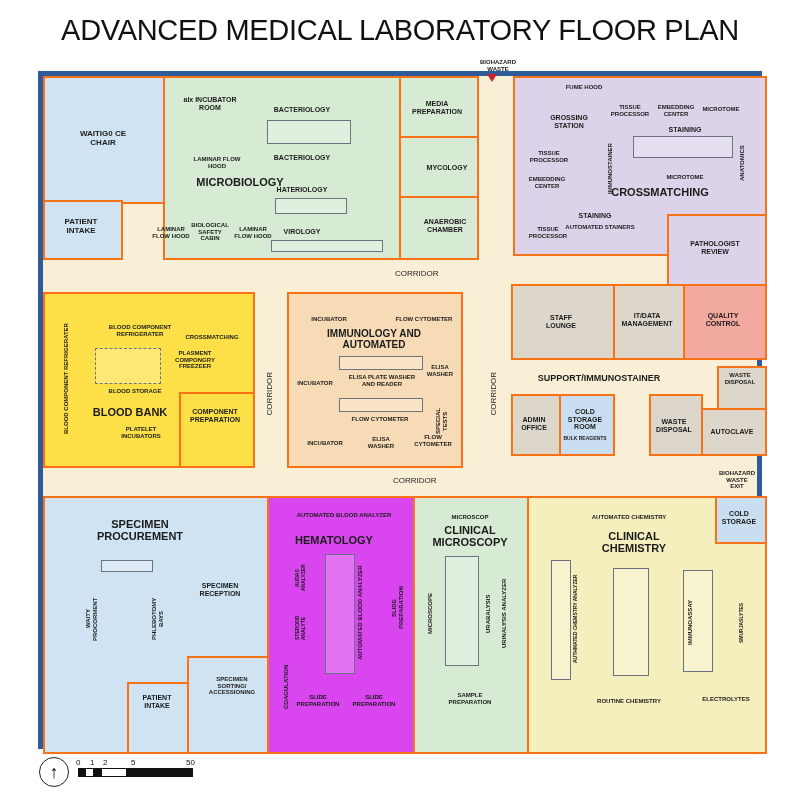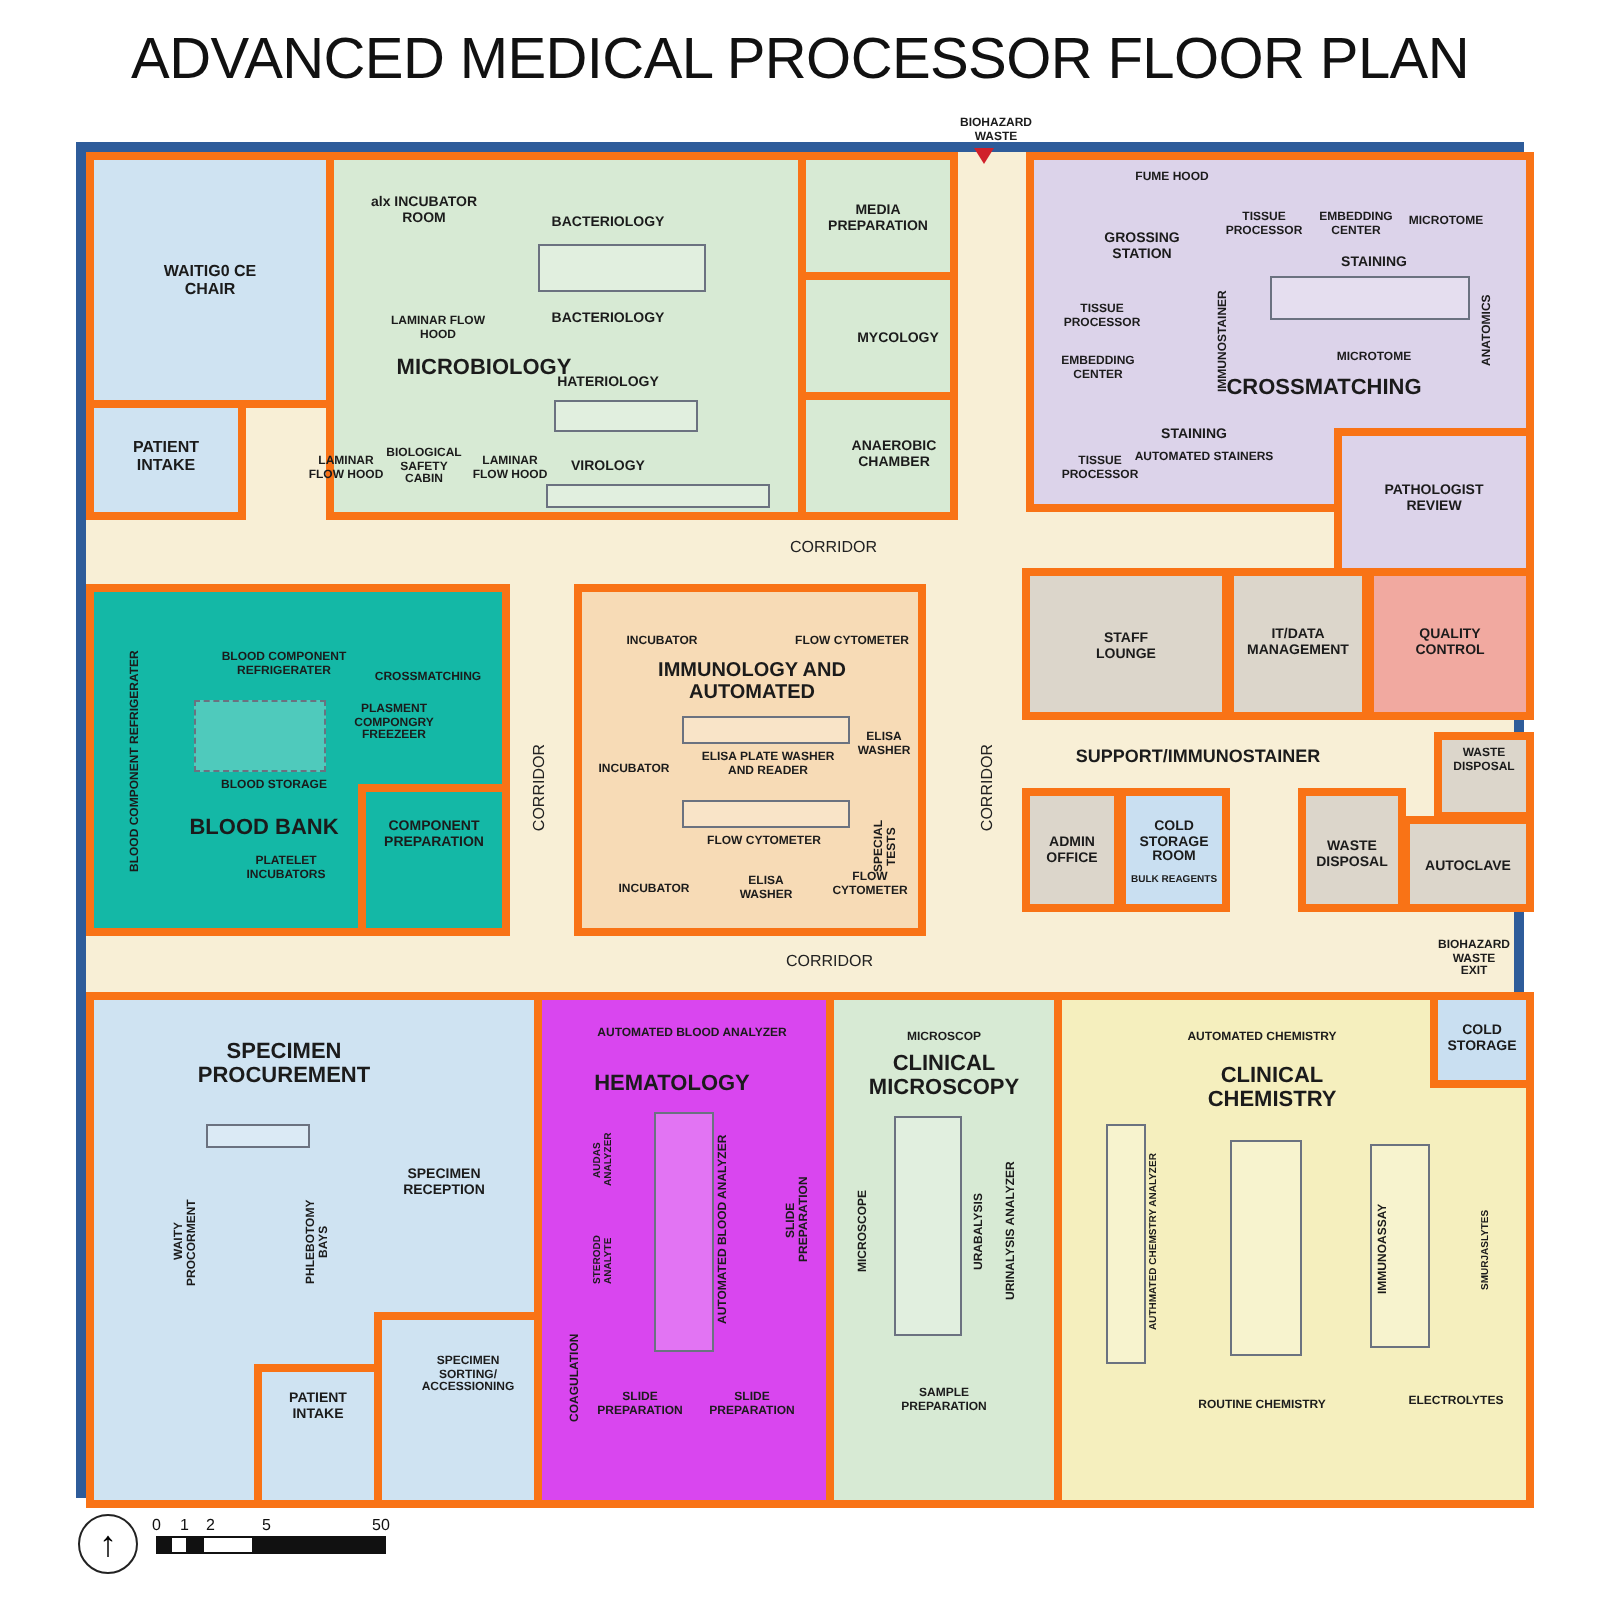--- a/index.html
+++ b/index.html
@@ -1,43 +1,43 @@
 <!DOCTYPE html>
 <html><head>
 <meta charset="utf-8">
 <style>
   * { box-sizing: border-box; margin: 0; padding: 0; }
   body { width: 800px; height: 800px; background: #ffffff; position: relative; overflow: hidden; font-family: "Liberation Sans", sans-serif; }
   .title { position: absolute; left: 0; top: 14px; width: 800px; text-align: center; font-size: 29px; color: #111; letter-spacing: -0.3px; }
   .plan { position: absolute; left: 38px; top: 71px; width: 724px; height: 678px; background: #f8efd6; border: 5px solid #2e5c9a; }
-  .room { position: absolute; border: 4px solid #f97316; }
+  .room { position: absolute; border: 2px solid #f97316; }
   .lbl { position: absolute; text-align: center; font-weight: bold; color: #1b1b1b; line-height: 1.1; white-space: pre-line; }
   .big { font-size: 11px; }
   .vert { writing-mode: vertical-rl; transform: rotate(180deg); }
   .c-blue { background: #cfe3f2; }
   .c-green { background: #d7ead4; }
   .c-purple { background: #dcd3ea; }
-  .c-pink { background: #14b8a6; }
+  .c-pink { background: #fde047; }
   .c-orange { background: #f7dbb6; }
   .c-grey { background: #dcd6cb; }
   .c-red { background: #f1a9a0; }
   .c-lightblue { background: #c9dff1; }
   .c-hema { background: #d946ef; }
   .c-chem { background: #f5efbe; }
   .bench { position: absolute; border: 1px solid #6b7280; background: rgba(255,255,255,0.25); }
   .corr-lbl { position: absolute; font-size: 8px; font-weight: normal; color: #222; }
   .north { position: absolute; left: 39px; top: 757px; width: 30px; height: 30px; border: 1.5px solid #222; border-radius: 50%; display: flex; align-items: center; justify-content: center; font-size: 18px; }
   .bar { position: absolute; top: 768px; left: 78px; width: 115px; height: 9px; border: 1px solid #111; display: flex; }
   .tick { position: absolute; top: 758px; font-size: 8px; color: #111; }
   .marker { position: absolute; left: 487px; top: 74px; width: 0; height: 0; border-left: 5px solid transparent; border-right: 5px solid transparent; border-top: 8px solid #d0202a; }
 </style>
 </head>
 <body>
 
-<div class="title">ADVANCED MEDICAL PROCESSOR FLOOR PLAN</div>
+<div class="title">ADVANCED MEDICAL LABORATORY FLOOR PLAN</div>
 
 <div class="plan">
 
   <div class="room c-blue" style="left:0;top:0;width:124px;height:128px;">
     <div class="lbl big" style="left:0;top:52px;width:116px;font-size:8px;">WAITIG0 CE
 CHAIR</div>
   </div>
   <div class="room c-blue" style="left:0;top:124px;width:80px;height:60px;">
     <div class="lbl" style="left:0;top:16px;width:72px;font-size:8px;">PATIENT
 INTAKE</div>

